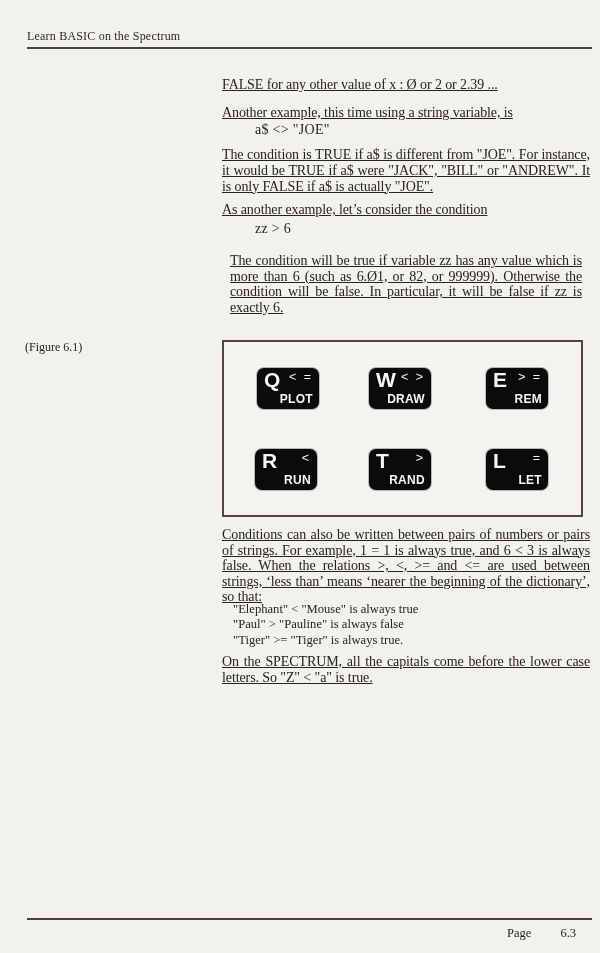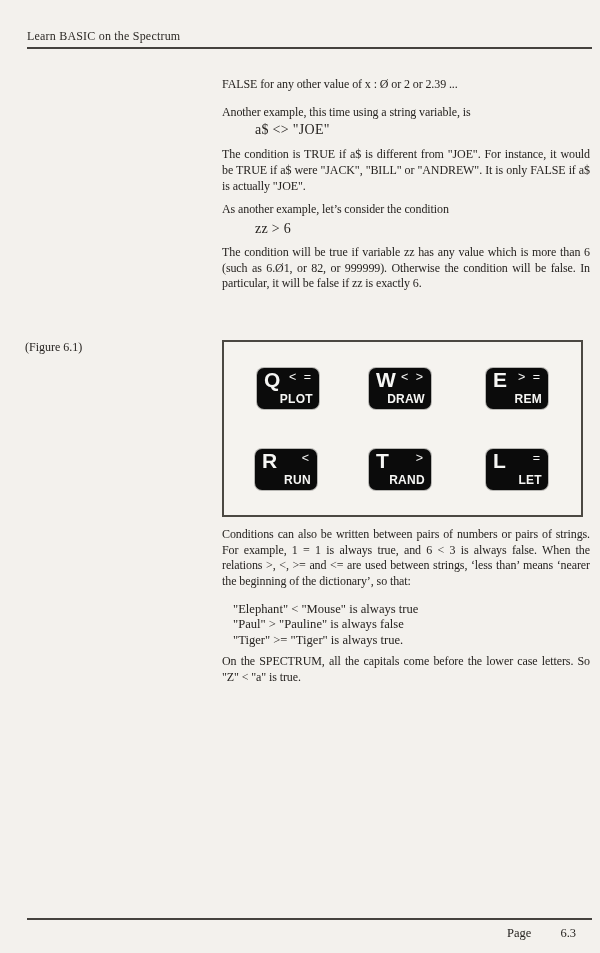--- a/index.html
+++ b/index.html
@@ -20,30 +20,30 @@
   
   .running-head{
     left:27px;top:29px;
     font-size:12px;letter-spacing:.2px;color:#2c2925;
   }
   .rule{background:#45423e;height:2px;}
   .head-rule{left:27px;top:47px;width:565px;}
 
   
   .col{left:222px;width:368px;text-align:justify;
-       font-size:12px;line-height:15.8px;letter-spacing:-0.1px;}
+       font-size:14px;line-height:15.8px;letter-spacing:-0.1px;text-decoration:underline;}
   .p1{top:77px;}
   .p2{top:105px;}
   .code{left:255px;width:335px;font-size:14px;letter-spacing:.3px;text-align:left;}
   .code1{top:122px;}
   .p3{top:147px;}
   .p4{top:202px;}
   .code2{top:221px;}
   .p5{top:245px;line-height:15.6px;}
-  .p5 p{margin:0;}
+  .p5 p{margin:8px;}
   .p6{top:527px;line-height:15.6px;}
   .examples{left:233px;top:602px;width:357px;font-size:12.6px;line-height:15.4px;text-align:left;}
   .p7{top:654px;}
 
   
   .figure-label{left:25px;top:340px;font-size:12px;}
   .figure-box{
     left:222px;top:340px;width:361px;height:177px;
     border:2px solid #4b4842;box-sizing:border-box;
     background:#f5f3ef;

